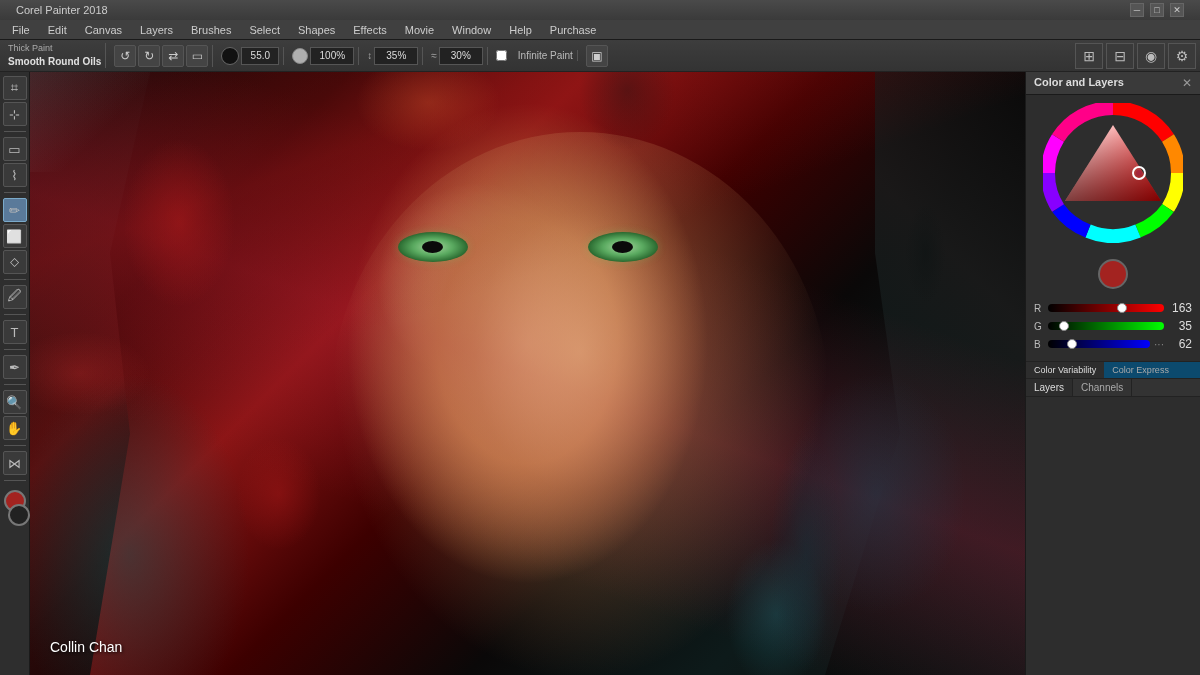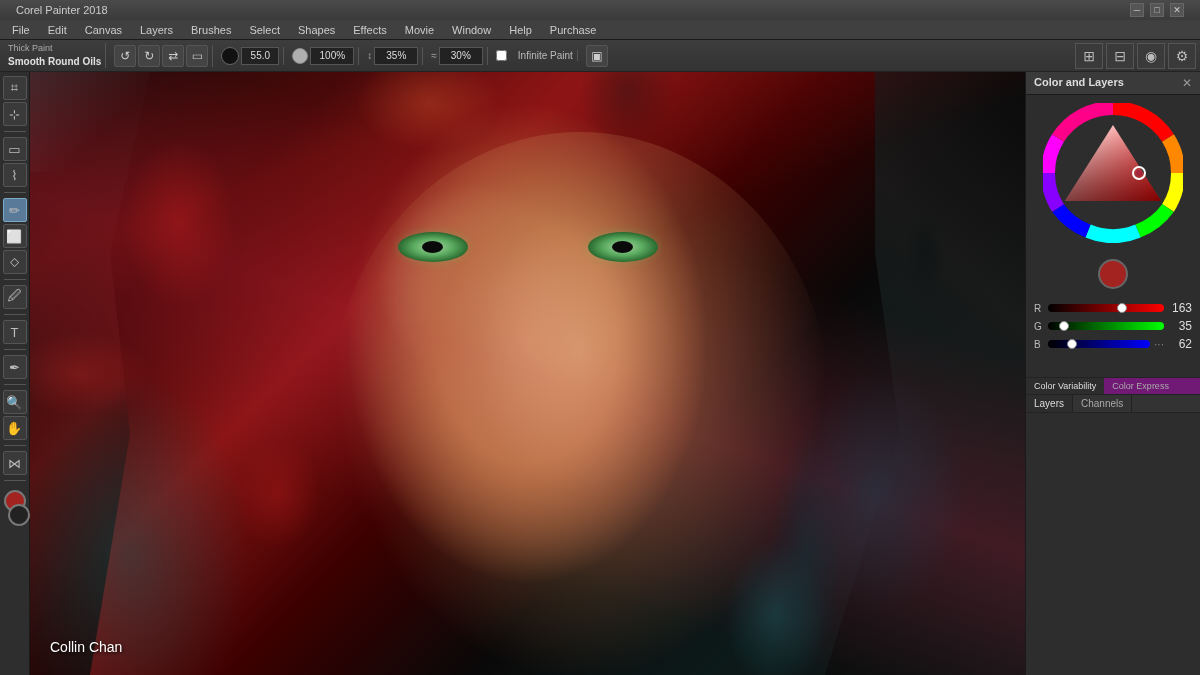--- a/index.html
+++ b/index.html
@@ -257,24 +257,24 @@
       top: -1px;
       transform: translateX(-50%);
       cursor: pointer;
     }
     .slider-value { width: 24px; font-size: 12px; color: #ddd; text-align: right; }
     .slider-dots { font-size: 10px; color: #888; }
 
     
     #cv-tabs {
       display: flex;
-      background: #701a75;
+      background: #0c4a6e;
       border-top: 1px solid #222;
       border-bottom: 1px solid #222;
-      margin-top: 18px;
+      margin-top: 2px;
     }
     .cv-tab { padding: 3px 8px; font-size: 10px; color: #aaa; cursor: pointer; }
     .cv-tab.active { background: #2d2d2d; color: #ddd; }
 
     
     #layers-tabs {
       display: flex;
       background: #333;
       border-bottom: 1px solid #222;
     }

